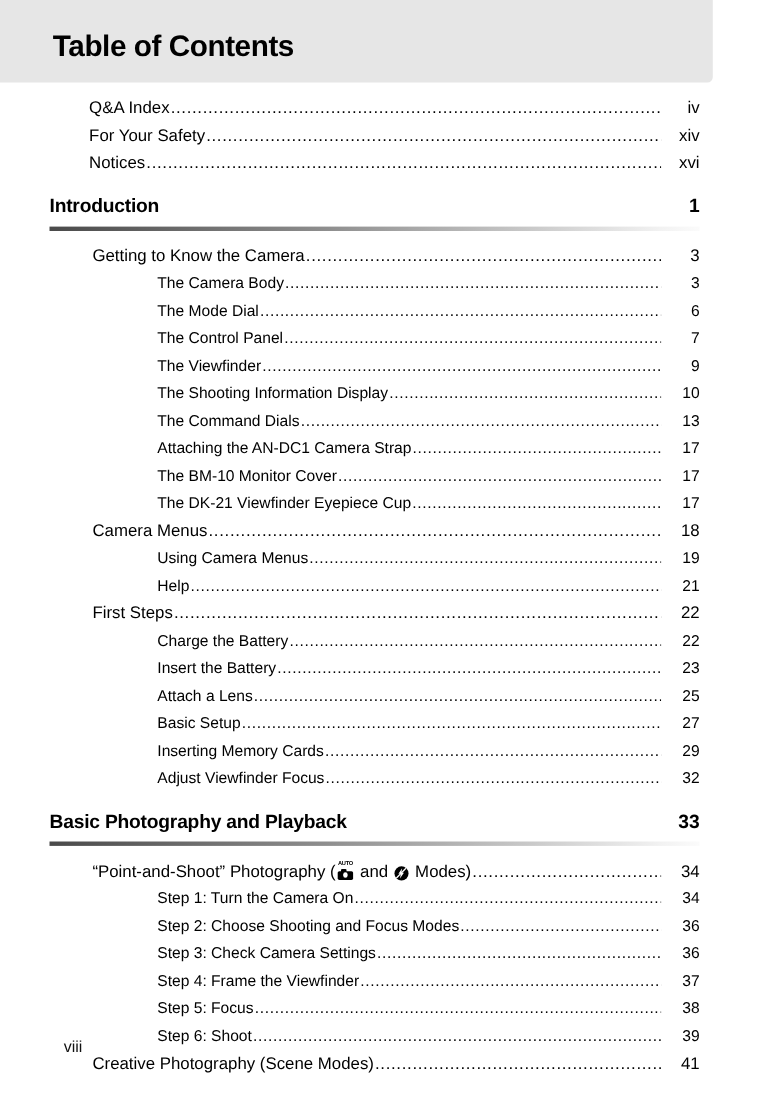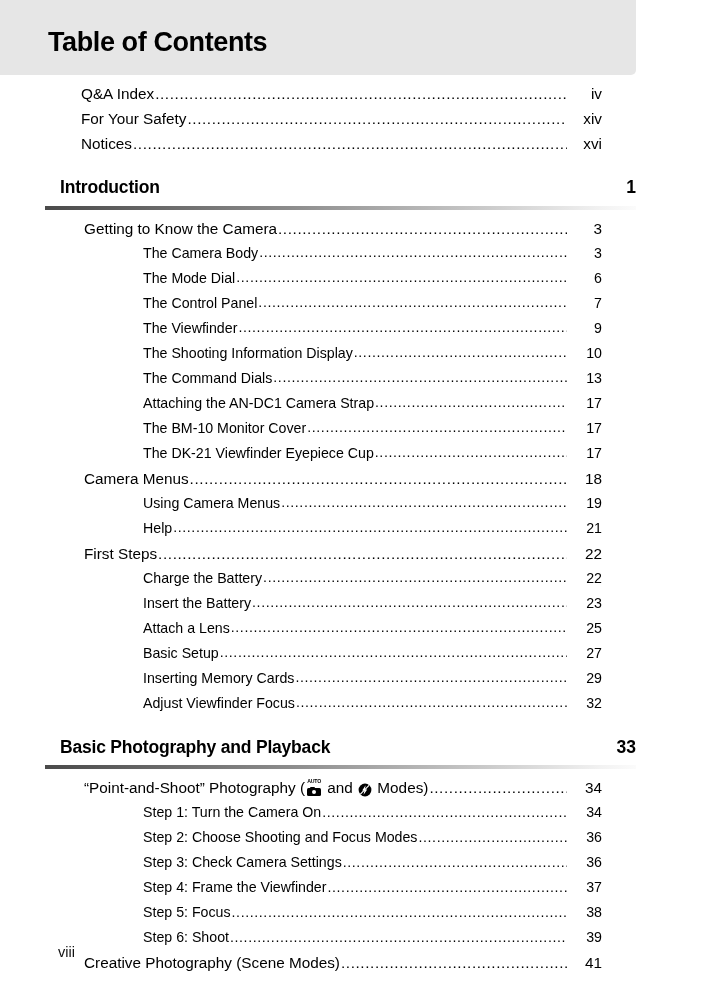--- a/index.html
+++ b/index.html
@@ -18,20 +18,21 @@
 
   
   .header-band {
     position: absolute;
     left: 0;
     top: 0;
     width: 636px;
     height: 75px;
     background: #e6e6e6;
     border-bottom-right-radius: 5px;
+    padding-left: 12px;
   }
   .header-title {
     position: absolute;
     left: 48px;
     top: 29px;
     font-size: 27px;
     font-weight: bold;
     letter-spacing: -0.4px;
     line-height: 1;
     color: #000;
@@ -47,25 +48,25 @@
   }
 
   
   .frontmatter {
     padding-top: 11px;
   }
 
   
   .row {
     display: flex;
-    align-items: flex-start;
+    align-items: center;
     font-size: 15.3px;
     line-height: 1;
     height: 25px;
-    padding-right: 104px;
+    padding-right: 70px;
     box-sizing: border-box;
     white-space: nowrap;
   }
   .row .label {
     flex: 0 0 auto;
   }
   .row .leader {
     flex: 1 1 auto;
     position: relative;
     overflow: hidden;
@@ -96,21 +97,21 @@
   .row.level-2 { padding-left: 143px; font-size: 14.2px; }
   .row.level-2 .leader::after { font-size: 14.2px; }
 
   
   .section {
     margin-top: 18px;
   }
   .section-head {
     display: flex;
     align-items: baseline;
-    padding: 0 70px 0 60px;
+    padding: 0 70px 0 45px;
     font-size: 17.5px;
     font-weight: bold;
     line-height: 1;
     white-space: nowrap;
   }
   .section-head .sec-title { flex: 0 0 auto; letter-spacing: -0.2px; }
   .section-head .sec-spacer { flex: 1 1 auto; }
   .section-head .sec-page { flex: 0 0 auto; width: 34px; text-align: right; }
 
   .section-rule {

